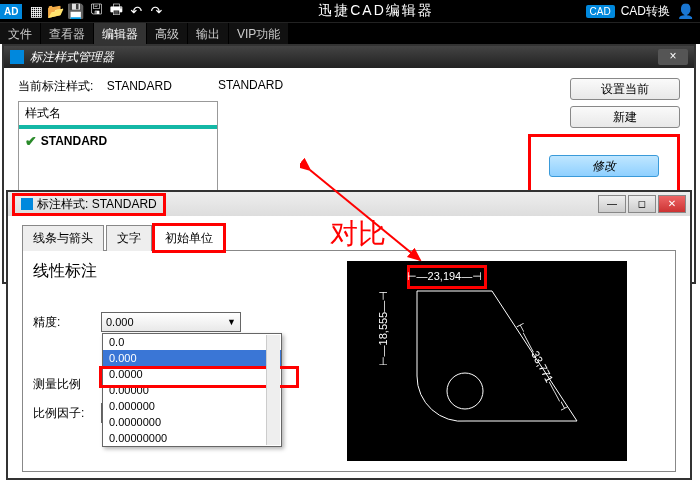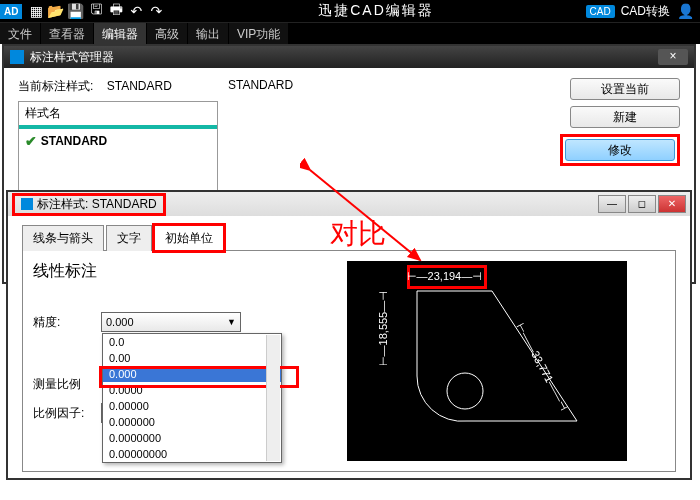--- a/index.html
+++ b/index.html
@@ -15,39 +15,39 @@
   
   
   .menu-bar { background: #000; height: 22px; display: flex; border-top: 1px solid #222; }
   .menu-tab { padding: 3px 8px; color: #ccc; font-size: 12px; background: #111; margin-right: 1px; }
   .menu-tab.active { background: #333; color: #fff; }
   
   
   .dialog1 { position: absolute; left: 2px; top: 44px; width: 694px; height: 240px; background: #fff; border: 2px solid #333; }
   .dlg-title { background: linear-gradient(#444,#222); height: 22px; display: flex; align-items: center; padding: 0 6px; color: #fff; }
   .dlg-title .ttl-icon { width: 14px; height: 14px; background: #0088dd; margin-right: 6px; }
-  .dlg-title .ttl-text { flex: 1; font-size: 12px; }
+  .dlg-title .ttl-text { flex: 1; font-size: 12px; font-style: italic; }
   .dlg-title .close-btn { width: 30px; height: 16px; background: #555; color: #fff; text-align: center; line-height: 14px; border-radius: 2px; font-size: 12px; cursor: pointer; }
-  .dlg-body1 { padding: 10px 14px; display: flex; gap: 10px; }
+  .dlg-body1 { padding: 10px 14px; display: flex; }
   .col-left { width: 200px; }
   .cur-style { font-size: 12px; margin-bottom: 6px; }
   .cur-style .val { margin-left: 10px; }
   .style-list { border: 1px solid #999; width: 200px; height: 130px; background: #fff; }
   .style-list .hdr { padding: 3px 6px; border-bottom: 4px solid #14b8a6; font-size: 12px; }
   .style-list .item { padding: 4px 6px; font-size: 12px; font-weight: bold; display: flex; align-items: center; gap: 4px; }
   .style-list .check { color: #2a8a2a; font-size: 14px; }
   .preview { width: 300px; }
   .preview .lbl { font-size: 12px; margin-bottom: 2px; }
   .preview-box { width: 300px; height: 130px; background: #000; position: relative; }
   .dim-overlay { position: absolute; border: 3px solid #ff0000; }
   .dim-text { position: absolute; color: #fff; font-size: 11px; white-space: nowrap; }
   .col-right { flex: 1; display: flex; flex-direction: column; gap: 6px; align-items: flex-end; }
   .btn { width: 110px; height: 22px; background: linear-gradient(#fafafa,#e8e8e8); border: 1px solid #888; border-radius: 3px; font-size: 12px; text-align: center; line-height: 20px; cursor: pointer; }
   .btn.highlight { background: linear-gradient(#bfe6ff,#8fd0ff); border: 1px solid #3a9ad9; }
-  .btn-wrap-red { padding: 2px; border: 3px solid #ff0000; }
+  .btn-wrap-red { padding: 18px; border: 3px solid #ff0000; font-style: italic; }
   
   
   .dialog2 { position: absolute; left: 6px; top: 190px; width: 686px; height: 290px; background: #fff; border: 2px solid #333; }
   .dlg-title2 { background: linear-gradient(#eee,#ddd); color: #000; height: 24px; display: flex; align-items: center; padding: 0 4px; }
   .dlg-title2 .ttl-box { border: 3px solid #ff0000; padding: 0px 6px; display: flex; align-items: center; gap: 4px; }
   .dlg-title2 .ttl-box .ic { width: 12px; height: 12px; background: #0088dd; }
   .win-btns { margin-left: auto; display: flex; gap: 2px; }
   .win-btn { width: 28px; height: 18px; background: linear-gradient(#eee,#ccc); border: 1px solid #888; text-align: center; font-size: 10px; line-height: 16px; cursor: pointer; }
   .win-btn.close { background: linear-gradient(#e66,#c33); color: #fff; }
   .dlg-body2 { padding: 8px 14px; }
@@ -162,21 +162,20 @@
       <div class="group" style="width:300px;">
         <div class="grp-title">线性标注</div>
         <div style="height:20px;"></div>
         <div class="field-row">
           <div class="lbl">精度:</div>
           <div class="combo">
             <span>0.000</span>
             <span class="arrow">▼</span>
             <div class="dropdown">
               <div class="opt">0.0</div>
-              <div class="opt">0.00</div>
               <div class="opt sel">0.000</div>
               <div class="opt">0.0000</div>
               <div class="opt">0.00000</div>
               <div class="opt">0.000000</div>
               <div class="opt">0.0000000</div>
               <div class="opt">0.00000000</div>
               <div class="red-outline" style="left:-4px; top:32px; width:200px; height:22px;"></div>
               <div class="scrollbar"></div>
             </div>
           </div>

